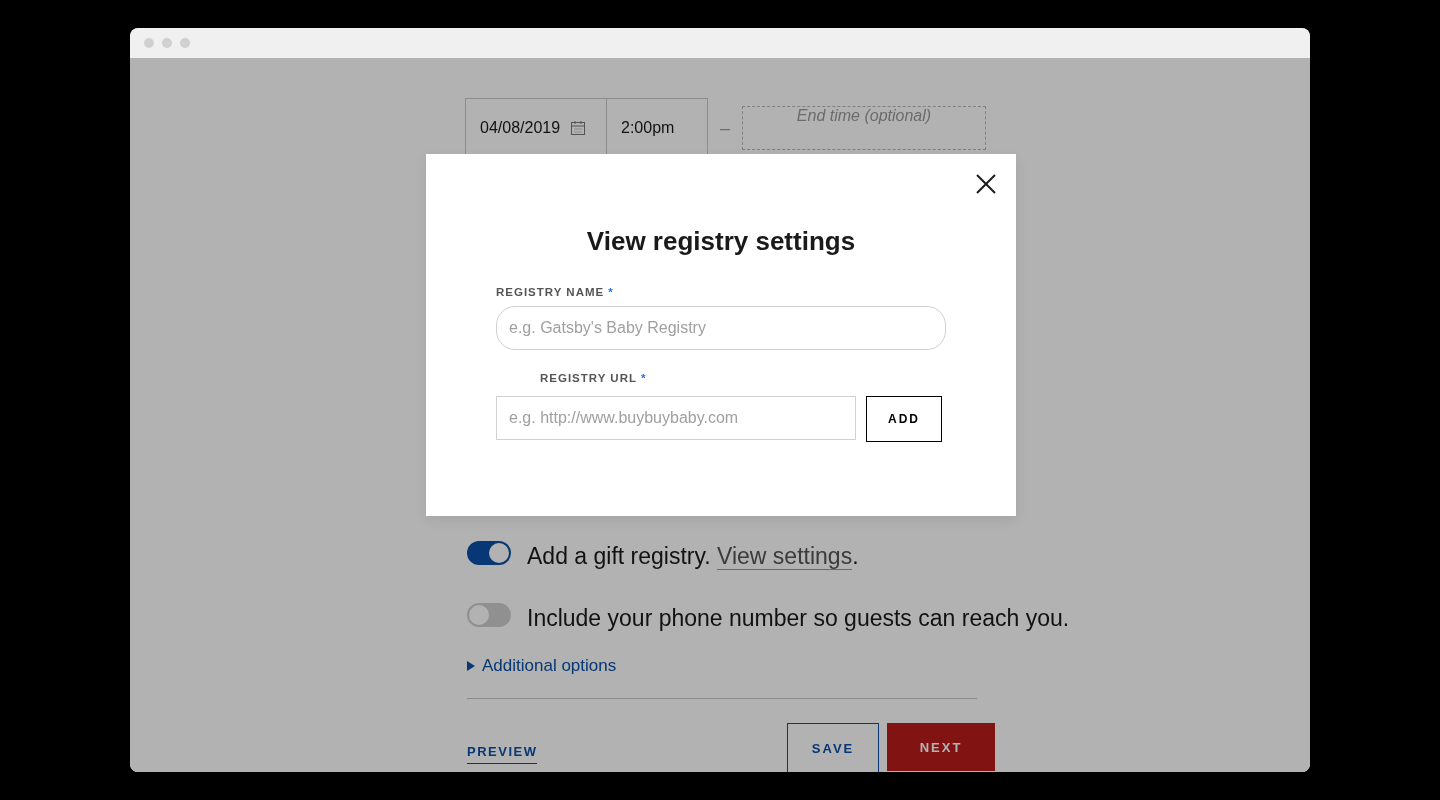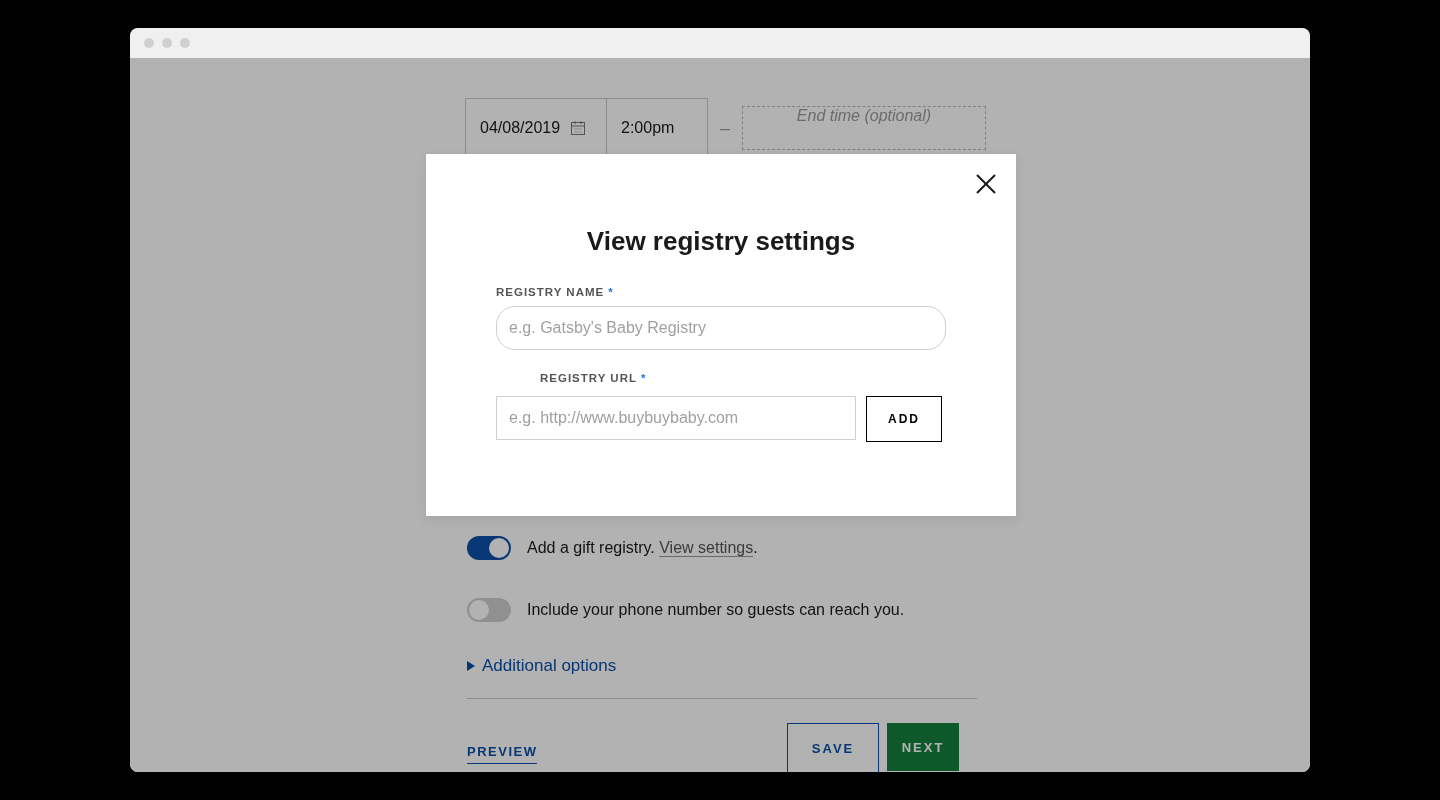--- a/index.html
+++ b/index.html
@@ -90,21 +90,21 @@
   .toggle{
     width:44px; height:24px; border-radius:12px; position:relative;
   }
   .toggle .knob{
     position:absolute; width:20px; height:20px; border-radius:50%; background:#fff; top:2px;
   }
   .toggle.on{ background:#0b4fa6;}
   .toggle.on .knob{ right:2px;}
   .toggle.off{ background:#cfcfcf;}
   .toggle.off .knob{ left:2px;}
-  .tog-label { font-size:16px; color:#1a1a1a; }
+  .tog-label { font-size:23px; color:#1a1a1a;margin-top:7px; }
   .link-underlined { color:#555; border-bottom:1px solid #999; }
   .tog-row.r1{ top:478px;}
   .tog-row.r2{ top:540px;}
   
   .opts-row{
     position:absolute; left:337px; top:598px;
     display:flex; align-items:center; gap:7px;
     color:#0b4fa6; font-size:17px;justify-content:center;
   }
   .hr{
@@ -117,21 +117,21 @@
     border-bottom:1px solid #0b4fa6; padding-bottom:4px;
   }
   .btn-save{
     position:absolute; left:657px; top:665px;
     width:90px; height:48px; border:1px solid #0b4fa6; color:#0b4fa6;
     display:flex; align-items:center; justify-content:center;
     letter-spacing:2px; font-size:13px; font-weight:600;
   }
   .btn-next{
     position:absolute; left:757px; top:665px;
-    width:72px; height:48px; background:#15803d; color:#fff;
+    width:108px; height:48px; background:#b91c1c; color:#fff;
     display:flex; align-items:center; justify-content:center;
     letter-spacing:2px; font-size:13px; font-weight:600;text-align:center;
   }
   
   .modal{
     position:absolute;
     left:296px;
     top:96px;
     width:590px;
     height:362px;

